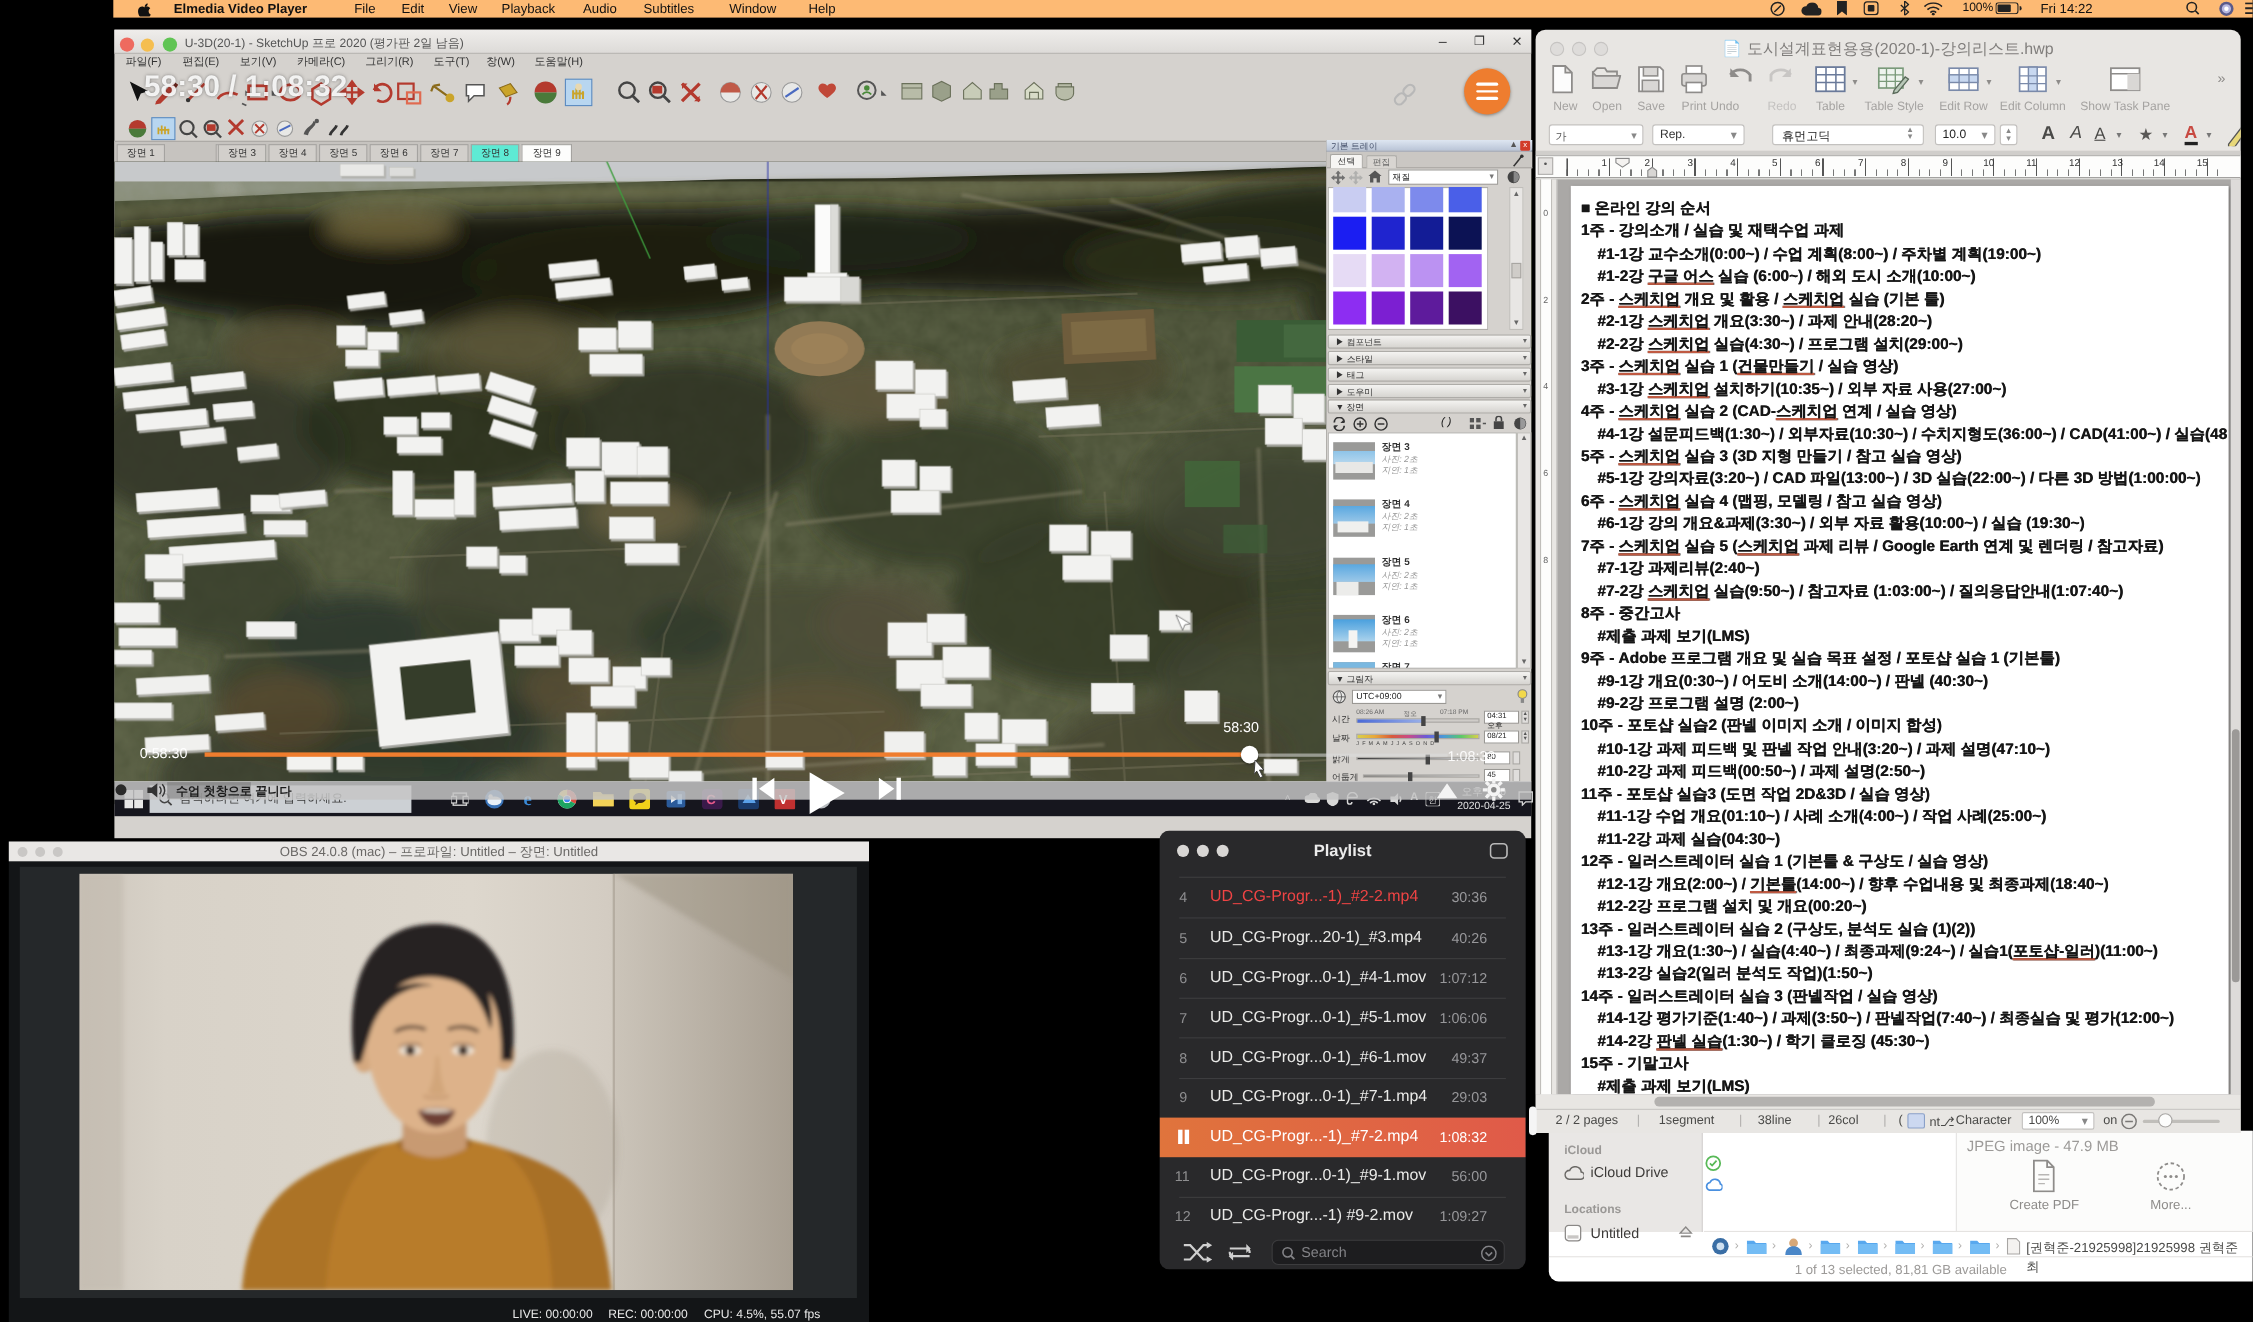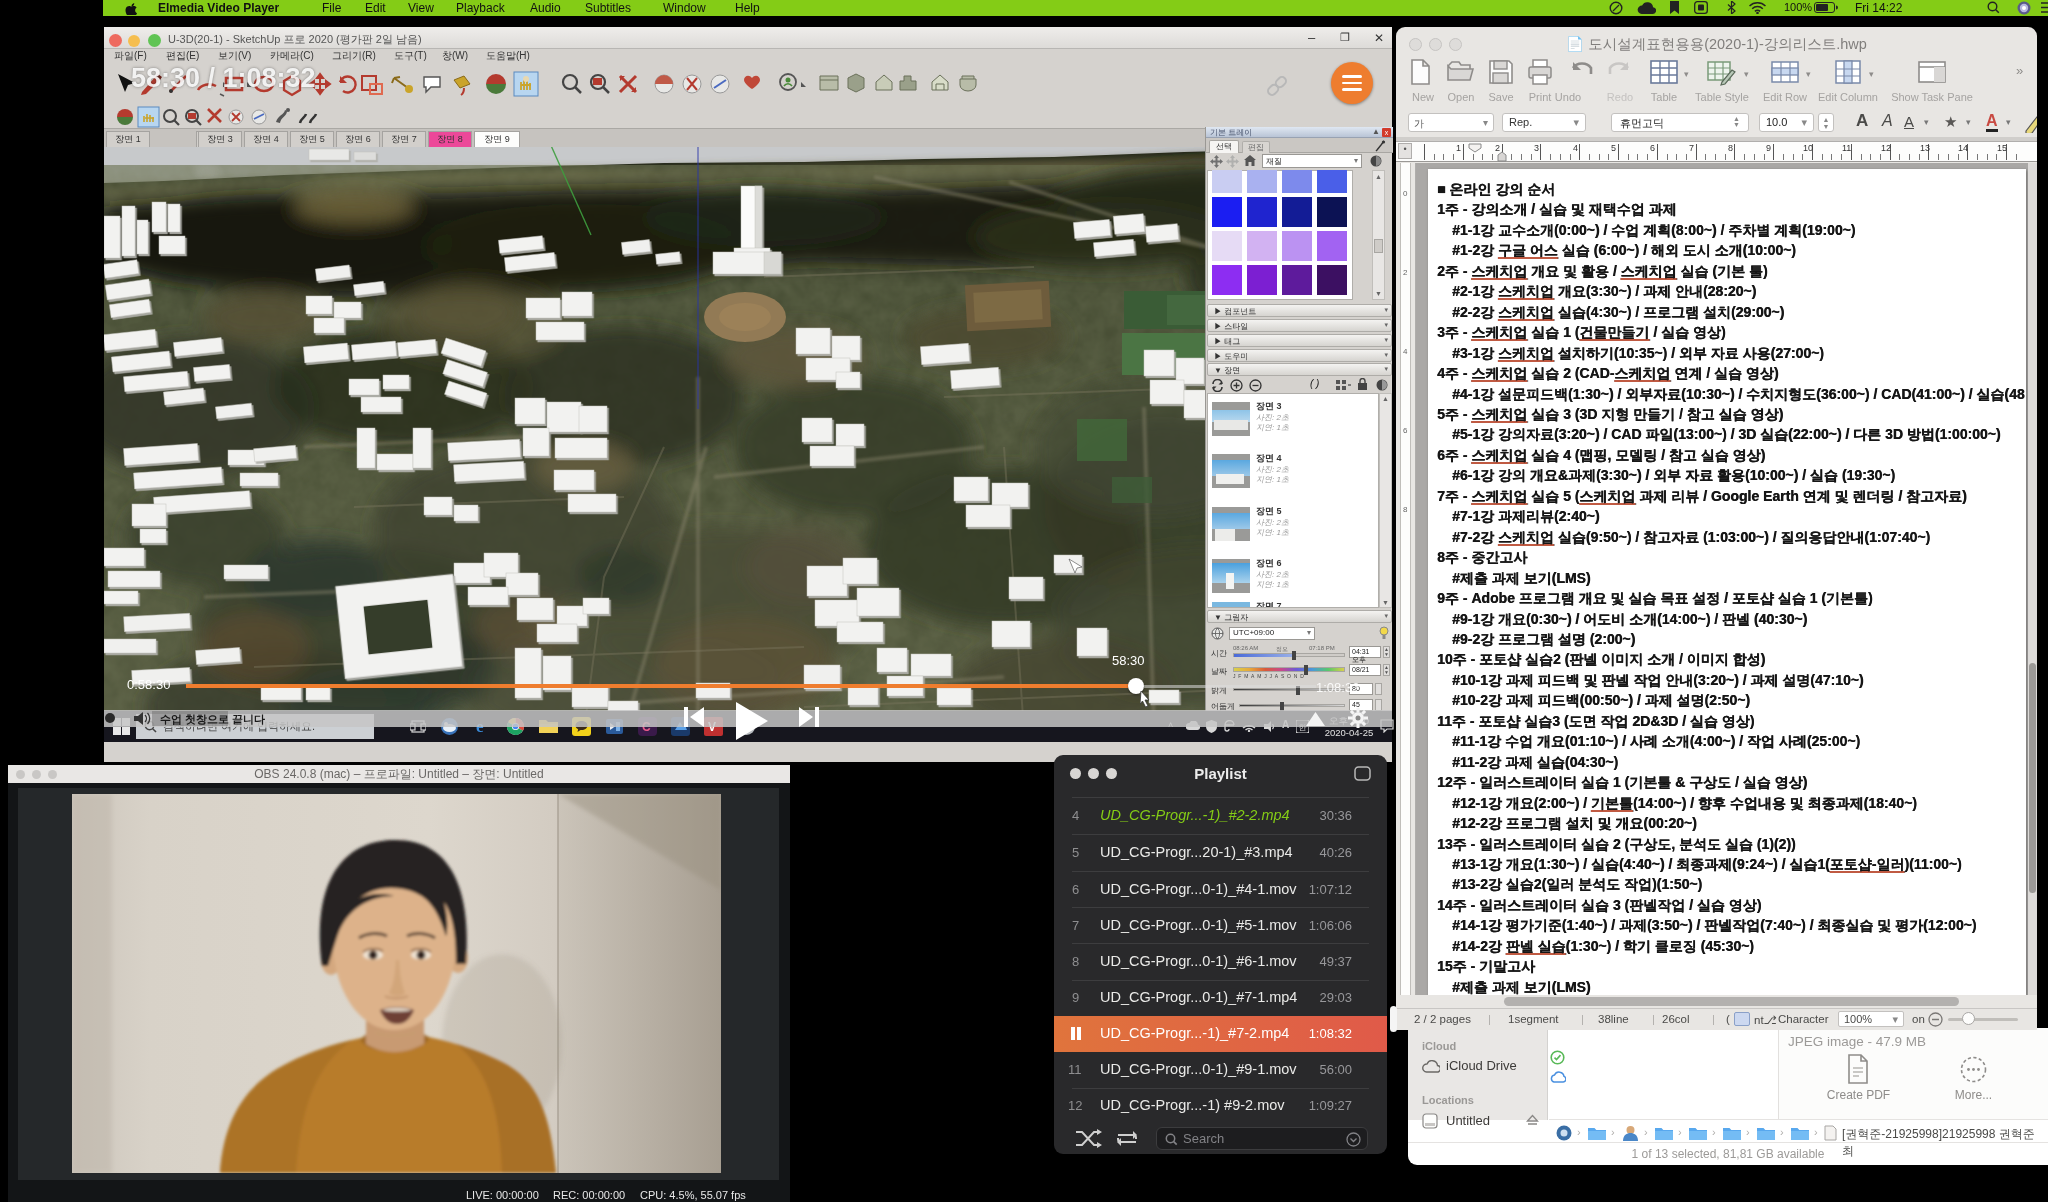--- a/index.html
+++ b/index.html
@@ -6,21 +6,21 @@
   html,body { width:2048px; height:1202px; background:#000; overflow:hidden; }
   body { font-family:"Liberation Sans", sans-serif; position:relative; }
   .abs { position:absolute; }
   #doc .ind { padding-left:15px; }
   #doc div { text-shadow:0.4px 0 0 #161616; }
   #doc u { text-decoration-color:#c05a42; text-decoration-thickness:1.5px; text-underline-offset:2px; }
 </style>
 </head>
 <body>
 
-<div class="abs" id="menubar" style="left:103px;top:0;width:1945px;height:16px;background:#84cc16;color:#111;font-size:12px;">
+<div class="abs" id="menubar" style="left:103px;top:0;width:1945px;height:16px;background:#fdba74;color:#111;font-size:12px;">
   <div class="abs" style="left:22px;top:1px;font-size:13px;"></div>
   <svg class="abs" style="left:22px;top:2px" width="13" height="13" viewBox="0 0 13 13">
       <path d="M9.2 1.2c-.7 0-1.5.5-2 1.1-.4.5-.8 1.3-.6 2 .8 0 1.6-.4 2-1 .5-.6.8-1.3.6-2.1zM8.9 3.9c-1.1 0-2 .6-2.5.6-.6 0-1.4-.6-2.3-.6-1.2 0-2.4.7-3 1.9-1.3 2.2-.3 5.5.9 7.3.6.9 1.3 1.8 2.2 1.8.9 0 1.2-.6 2.3-.6 1.1 0 1.4.6 2.3.6.9 0 1.6-.9 2.2-1.7.7-1 1-2 1-2.1-.1 0-1.9-.7-1.9-2.9 0-1.8 1.5-2.6 1.5-2.7-.8-1.2-2-1.6-2.7-1.6z" fill="#111"></path>
     </svg>
   <span class="abs" style="left:55px;top:1px;font-weight:bold;">Elmedia Video Player</span>
   <span class="abs" style="left:219px;top:1px;">File</span>
   <span class="abs" style="left:262px;top:1px;">Edit</span>
   <span class="abs" style="left:305px;top:1px;">View</span>
   <span class="abs" style="left:353px;top:1px;">Playback</span>
   <span class="abs" style="left:427px;top:1px;">Audio</span>
@@ -273,21 +273,21 @@
   </div>
 
   <div class="abs" id="tabs" style="left:0;top:101px;width:1288px;height:19px;background:#c6c3bf;border-top:1px solid #aaa8a4;font-size:9px;color:#333;">
     <div class="abs" style="left:2px;top:2px;width:44px;height:17px;background:#d2cfcb;border:1px solid #a5a3a0;text-align:center;line-height:15px;">장면 1</div>
     <div class="abs" style="left:48px;top:2px;width:44px;height:17px;background:#d2cfcb;border:1px solid #a5a3a0;text-align:center;line-height:15px;margin-left:44px;">장면 2</div>
     <div class="abs" style="left:94px;top:2px;width:44px;height:17px;background:#d2cfcb;border:1px solid #a5a3a0;text-align:center;line-height:15px;">장면 3</div>
     <div class="abs" style="left:140px;top:2px;width:44px;height:17px;background:#d2cfcb;border:1px solid #a5a3a0;text-align:center;line-height:15px;">장면 4</div>
     <div class="abs" style="left:186px;top:2px;width:44px;height:17px;background:#d2cfcb;border:1px solid #a5a3a0;text-align:center;line-height:15px;">장면 5</div>
     <div class="abs" style="left:232px;top:2px;width:44px;height:17px;background:#d2cfcb;border:1px solid #a5a3a0;text-align:center;line-height:15px;">장면 6</div>
     <div class="abs" style="left:278px;top:2px;width:44px;height:17px;background:#d2cfcb;border:1px solid #a5a3a0;text-align:center;line-height:15px;">장면 7</div>
-    <div class="abs" style="left:324px;top:2px;width:44px;height:17px;background:#ec4899;border:1px solid #a5a3a0;text-align:center;line-height:15px;">장면 8</div>
+    <div class="abs" style="left:324px;top:2px;width:44px;height:17px;background:#5eead4;border:1px solid #a5a3a0;text-align:center;line-height:15px;">장면 8</div>
     <div class="abs" style="left:370px;top:2px;width:46px;height:18px;background:#fdfdfc;border:1px solid #a5a3a0;border-bottom:none;text-align:center;line-height:15px;">장면 9</div>
   </div>
 
   <div class="abs" id="viewport" style="left:0;top:120px;width:1288px;height:584px;background:#3a412f;overflow:hidden;">
   <svg width="1288" height="584" viewBox="0 0 1288 584">
     <defs>
       <filter id="bl8" x="-40%" y="-40%" width="180%" height="180%">
             <feGaussianBlur stdDeviation="9"></feGaussianBlur>
           </filter>
       <filter id="bl4" x="-40%" y="-40%" width="180%" height="180%">
@@ -1294,21 +1294,21 @@
   <div class="abs" style="left:16px;top:13px;width:11px;height:11px;border-radius:50%;background:#d8d6d4;"></div>
   <div class="abs" style="left:34px;top:13px;width:11px;height:11px;border-radius:50%;background:#d8d6d4;"></div>
   <div class="abs" style="left:52px;top:13px;width:11px;height:11px;border-radius:50%;background:#d8d6d4;"></div>
   <div class="abs" style="left:0;top:10px;width:333px;text-align:center;font-size:15px;font-weight:bold;color:#ececec;">Playlist</div>
   <svg class="abs" style="left:300px;top:11px" width="17" height="15" viewBox="0 0 17 15">
       <rect x="1" y="1" width="15" height="13" rx="3.5" fill="none" stroke="#b8b8b8" stroke-width="1.5"></rect>
     </svg>
   <div class="abs" style="left:18px;top:42px;width:297px;border-top:1px solid #3d3d3f;"></div>
   <div class="abs" style="left:0px;top:43px;width:333px;height:36px;">
       <span class="abs" style="left:18px;top:10px;font-size:13px;color:#8e8e90;">4</span>
-      <span class="abs" style="left:46px;top:9px;font-size:14.5px;color:#84cc16;font-style:italic;">UD_CG-Progr...-1)_#2-2.mp4</span>
+      <span class="abs" style="left:46px;top:9px;font-size:14.5px;color:#ef4444;">UD_CG-Progr...-1)_#2-2.mp4</span>
       <span class="abs" style="right:35px;top:10px;font-size:13px;color:#97979a;">30:36</span>
     </div>
   <div class="abs" style="left:18px;top:79px;width:297px;border-top:1px solid #3d3d3f;"></div>
   <div class="abs" style="left:0px;top:80px;width:333px;height:36px;">
       <span class="abs" style="left:18px;top:10px;font-size:13px;color:#8e8e90;">5</span>
       <span class="abs" style="left:46px;top:9px;font-size:14.5px;color:#eaeae8;">UD_CG-Progr...20-1)_#3.mp4</span>
       <span class="abs" style="right:35px;top:10px;font-size:13px;color:#97979a;">40:26</span>
     </div>
   <div class="abs" style="left:18px;top:116px;width:297px;border-top:1px solid #3d3d3f;"></div>
   <div class="abs" style="left:0px;top:117px;width:333px;height:36px;">

